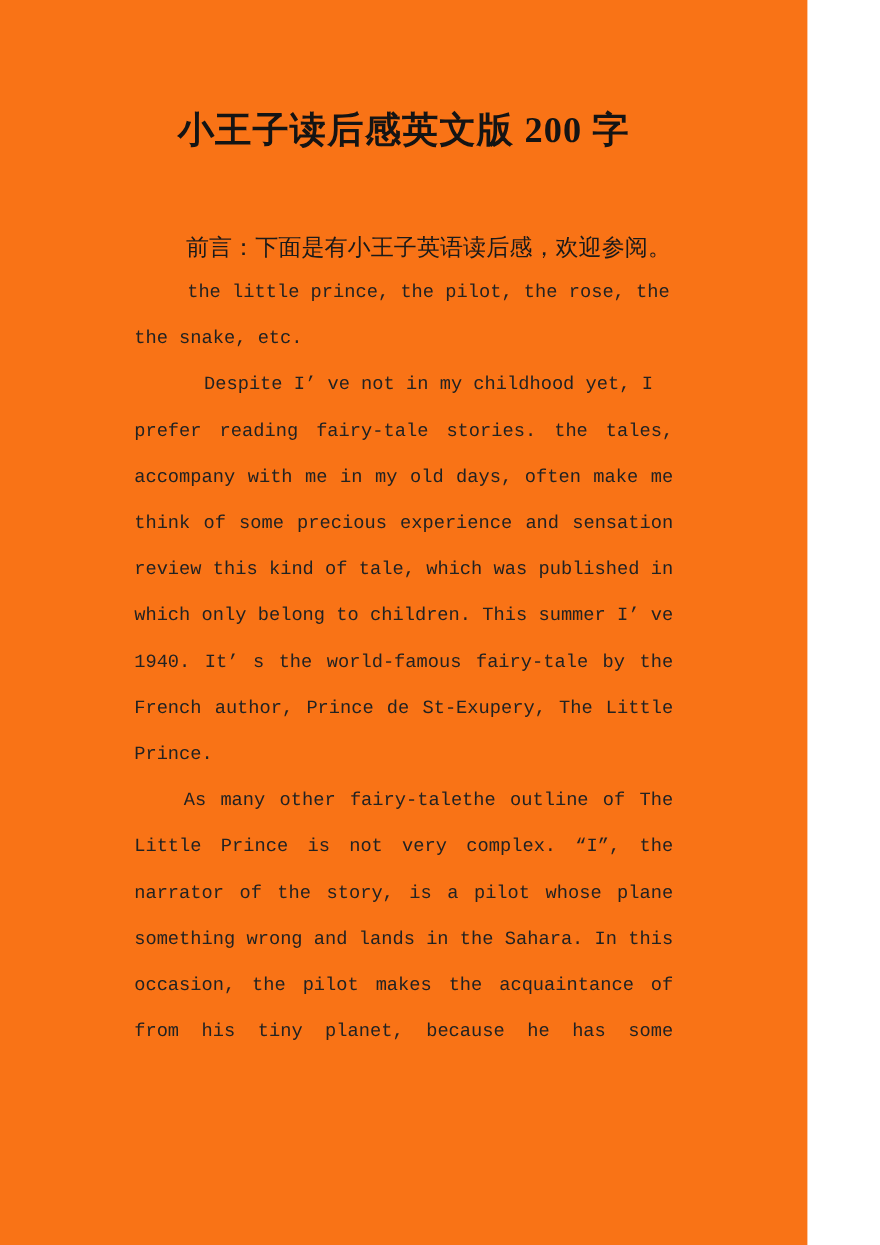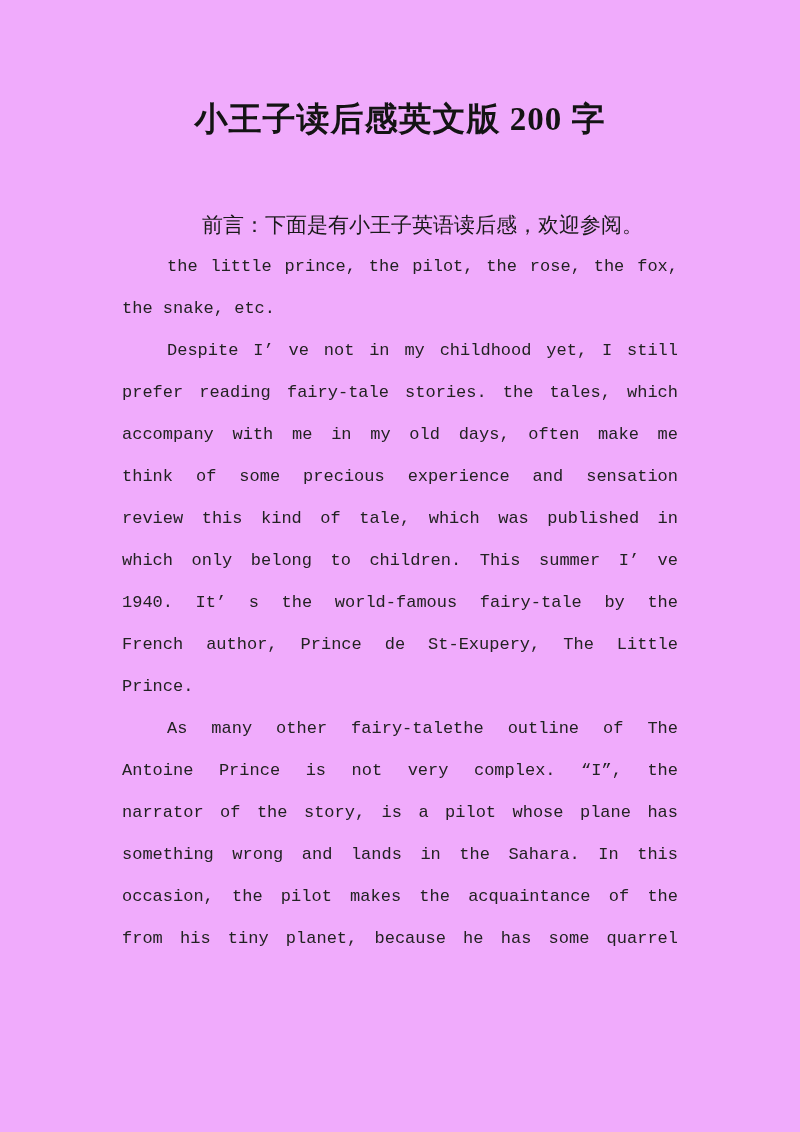--- a/index.html
+++ b/index.html
@@ -2,23 +2,23 @@
 <html><head>
 <meta charset="utf-8">
 <style>
   html, body {
     margin: 0;
     padding: 0;
     background: #ffffff;
   }
   .page {
     position: relative;
-    width: 800px;
+    width: 734px;
     height: 1132px;
-    background: #f0abfc;
+    background: #f97316;
     overflow: hidden;
     color: #1f1f1f;
   }
   .doc-title {
     margin: 97px 0 0 0;
     padding: 0;
     text-align: center;
     font-family: "Liberation Serif", "DejaVu Serif", serif;
     font-size: 33px;
     font-weight: 600;
@@ -73,20 +73,20 @@
     <div class="ln j">prefer reading fairy-tale stories. the tales, which</div>
     <div class="ln j">accompany with me in my old days, often make me</div>
     <div class="ln j">think of some precious experience and sensation</div>
     <div class="ln j">review this kind of tale, which was published in</div>
     <div class="ln j">which only belong to children. This summer I’ ve</div>
     <div class="ln j">1940. It’ s the world-famous fairy-tale by the</div>
     <div class="ln j">French author, Prince de St-Exupery, The Little</div>
     <div class="ln">Prince.</div>
 
     <div class="ln j ind">As many other fairy-talethe outline of The</div>
-    <div class="ln j">Antoine Prince is not very complex. “I”, the</div>
+    <div class="ln j">Little Prince is not very complex. “I”, the</div>
     <div class="ln j">narrator of the story, is a pilot whose plane has</div>
     <div class="ln j">something wrong and lands in the Sahara. In this</div>
     <div class="ln j">occasion, the pilot makes the acquaintance of the</div>
     <div class="ln j">from his tiny planet, because he has some quarrel</div>
 
   </div>
 </div>
 
 </body></html>

